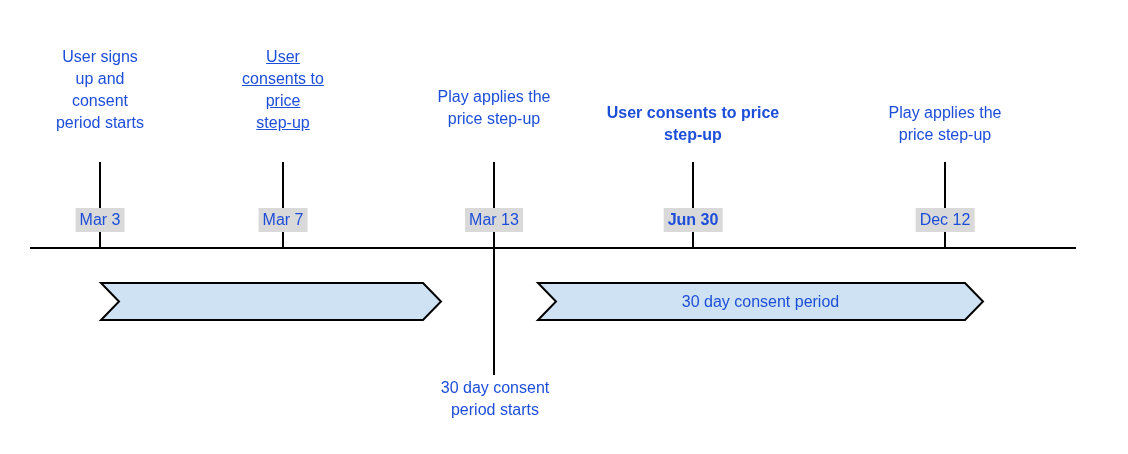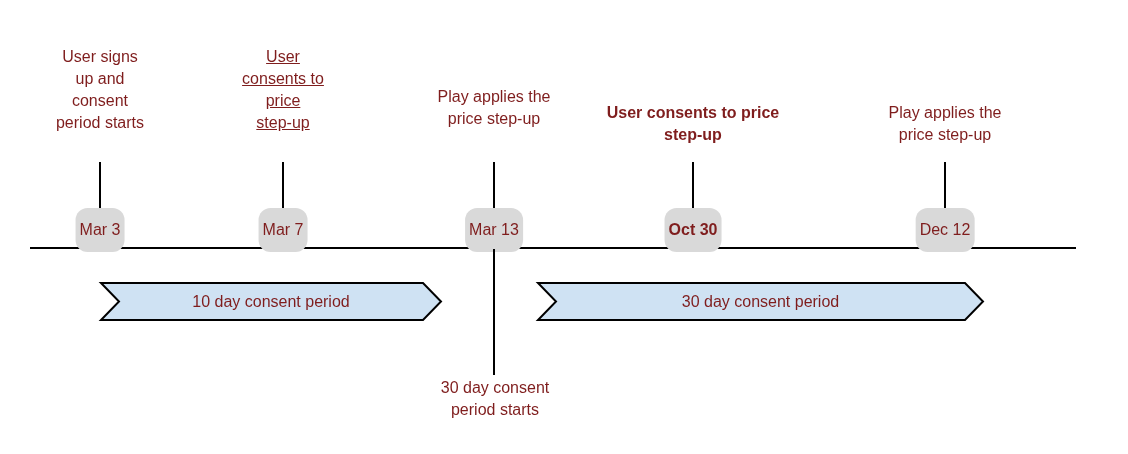--- a/index.html
+++ b/index.html
@@ -2,21 +2,21 @@
 <html><head>
 <meta charset="utf-8">
 <style>
   html, body { margin: 0; padding: 0; background: #ffffff; }
   .canvas {
     position: relative;
     width: 1076px;
     height: 454px;
     background: #ffffff;
     font-family: "Liberation Sans", sans-serif;
-    color: #7f1d1d;
+    color: #1d4ed8;
     overflow: hidden;
   }
   .tl-axis {
     position: absolute;
     left: 30px;
     top: 247px;
     width: 1068px;
     height: 2px;
     background: #000000;
   }
@@ -35,23 +35,22 @@
     line-height: 22px;
     white-space: pre-line;
   }
   .date-chip {
     position: absolute;
     transform: translateX(-50%);
     top: 208px;
     background: #d9d9d9;
     font-size: 16px;
     line-height: 20px;
-    padding: 12px 4px;
+    padding: 2px 4px;
     white-space: nowrap;
-    border-radius: 12px;
   }
   .descender {
     position: absolute;
     left: 493px;
     top: 249px;
     width: 2px;
     height: 126px;
     background: #000000;
   }
   .below-label {
@@ -127,30 +126,29 @@
     <div class="date-chip x3">Mar 13</div>
     <div class="descender"></div>
     <div class="below-label">30 day consent
 period starts</div>
   </div>
 
   <div>
     <div class="ev-label x4 lab4">User consents to price
 step-up</div>
     <div class="tick t4"></div>
-    <div class="date-chip x4">Oct 30</div>
+    <div class="date-chip x4">Jun 30</div>
   </div>
 
   <div>
     <div class="ev-label x5 lab5">Play applies the
 price step-up</div>
     <div class="tick t5"></div>
     <div class="date-chip x5">Dec 12</div>
   </div>
 
   <svg class="banner-svg" viewBox="0 0 1128 454" xmlns="http://www.w3.org/2000/svg">
     <polygon points="101,283 423,283 441,301.5 423,320 101,320 119,301.5" stroke="#000000" stroke-width="2" stroke-linejoin="miter" fill="#cfe2f3"></polygon>
     <polygon points="538,283 965,283 983,301.5 965,320 538,320 556,301.5" stroke="#000000" stroke-width="2" stroke-linejoin="miter" fill="#cfe2f3"></polygon>
   </svg>
-  <div class="banner-text b1">10 day consent period</div>
   <div class="banner-text b2">30 day consent period</div>
 
 </div>
 
 </body></html>

